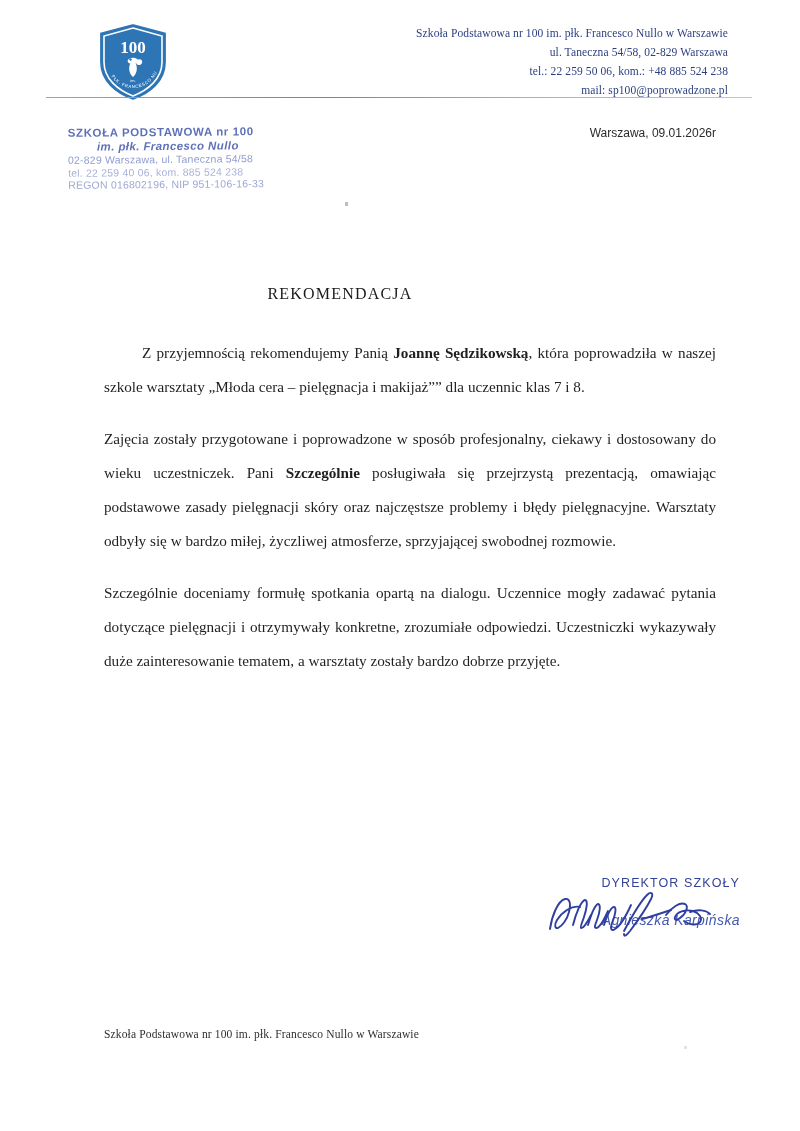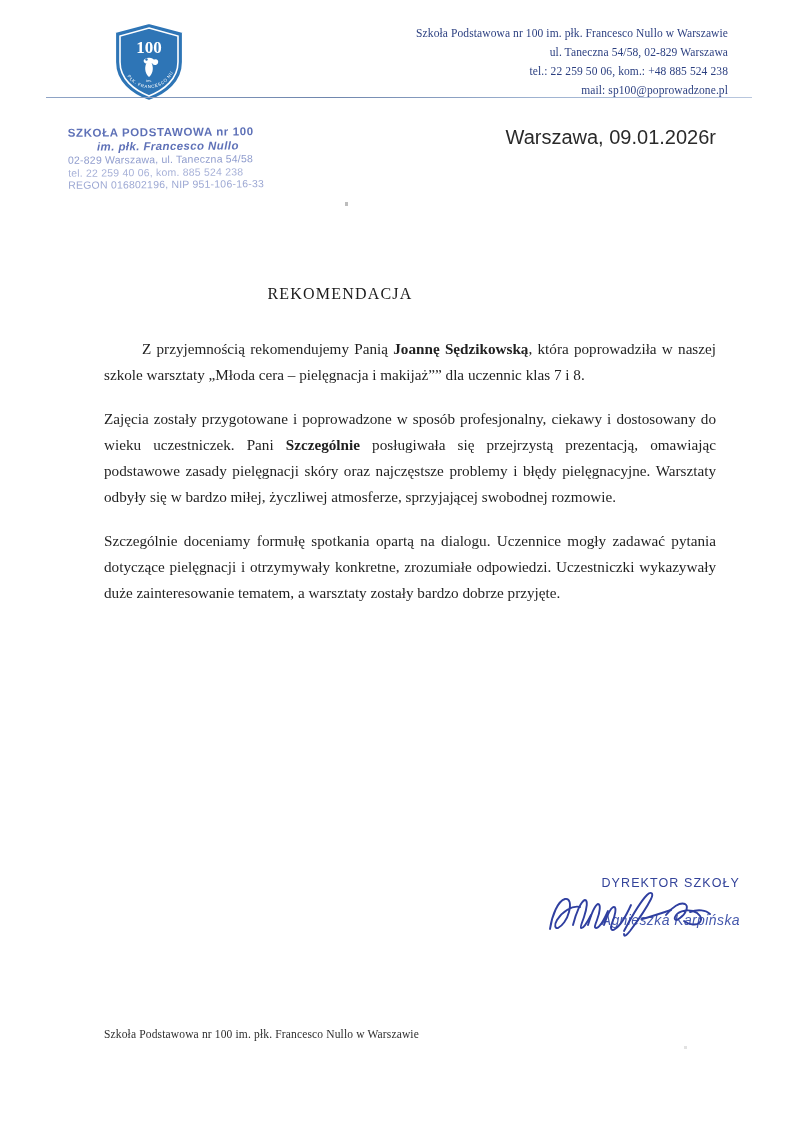--- a/index.html
+++ b/index.html
@@ -27,21 +27,21 @@
   
   .letterhead {
     position: absolute;
     top: 12px;
     left: 0;
     width: 800px;
     height: 80px;
   }
   .logo {
     position: absolute;
-    left: 107px;
+    left: 91px;
     top: 8px;
     width: 84px;
     height: 84px;
   }
   .header-contact {
     position: absolute;
     right: 72px;
     top: 12px;
     width: 420px;
     text-align: right;
@@ -117,21 +117,21 @@
     white-space: nowrap;
     opacity: 0.62;
   }
 
   
   .date-line {
     position: absolute;
     right: 84px;
     top: 126px;
     font-family: "Liberation Sans", sans-serif;
-    font-size: 20px;
+    font-size: 12px;
     color: #2a2a2a;
     white-space: nowrap;
   }
 
   
   .artifact-a {
     position: absolute;
     left: 345px;
     top: 202px;
     width: 3px;
@@ -163,21 +163,21 @@
   
   .body-block {
     position: absolute;
     left: 104px;
     top: 336px;
     width: 612px;
   }
   .para {
     font-family: "Liberation Serif", serif;
     font-size: 15.2px;
-    line-height: 26px;
+    line-height: 34px;
     text-align: justify;
     text-justify: inter-word;
     color: #1f1f1f;
     margin: 0 0 18px 0;
   }
   .para.indent {
     text-indent: 38px;
   }
   .para:last-child {
     margin-bottom: 0;

